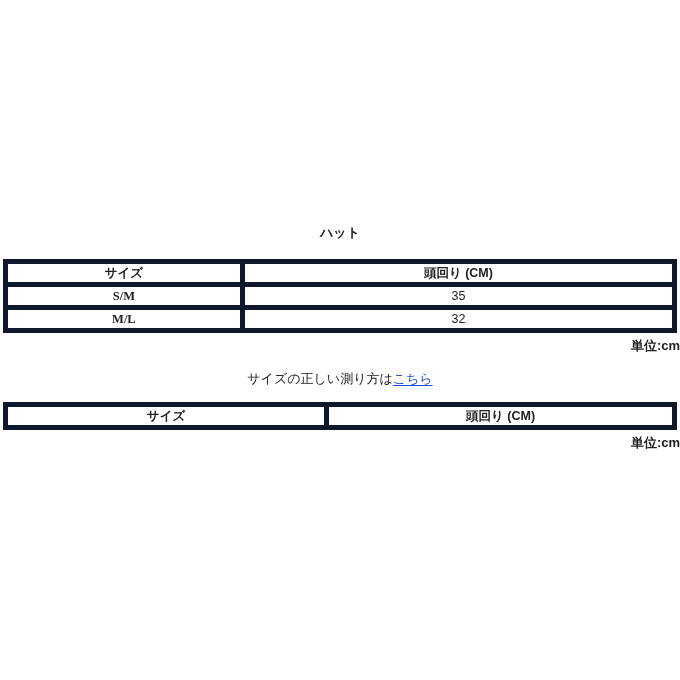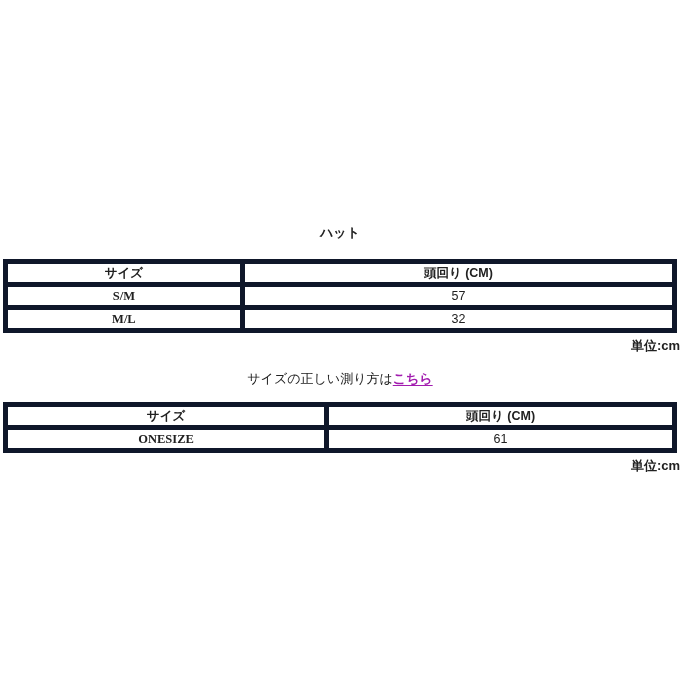--- a/index.html
+++ b/index.html
@@ -60,24 +60,23 @@
     line-height: 16px;
     margin-top: 5px;
   }
   .measure-line {
     text-align: center;
     font-size: 13px;
     line-height: 16px;
     margin-top: 17px;
   }
   .measure-line a {
-    color: #a21caf;
+    color: #1d4ed8;
     text-decoration: underline;
     text-underline-offset: 2px;
-    font-weight: bold;
   }
   table.table2 {
     margin-top: 15px;
   }
 </style>
 </head>
 <body>
 
 <div class="content">
 
@@ -88,21 +87,21 @@
         <col class="t1-col1">
         <col>
       </colgroup>
     <tbody>
       <tr>
         <th>サイズ</th>
         <th>頭回り (CM)</th>
       </tr>
       <tr>
         <td class="size-cell">S/M</td>
-        <td class="value-cell">57</td>
+        <td class="value-cell">35</td>
       </tr>
       <tr>
         <td class="size-cell">M/L</td>
         <td class="value-cell">32</td>
       </tr>
     </tbody>
   </table>
 
   <div class="unit-note">単位:cm</div>
 
@@ -113,22 +112,18 @@
   <table class="size-table table2">
     <colgroup>
         <col class="t2-col1">
         <col>
       </colgroup>
     <tbody>
       <tr>
         <th>サイズ</th>
         <th>頭回り (CM)</th>
       </tr>
-      <tr>
-        <td class="size-cell">ONESIZE</td>
-        <td class="value-cell">61</td>
-      </tr>
     </tbody>
   </table>
 
   <div class="unit-note">単位:cm</div>
 
 </div>
 
 </body></html>

